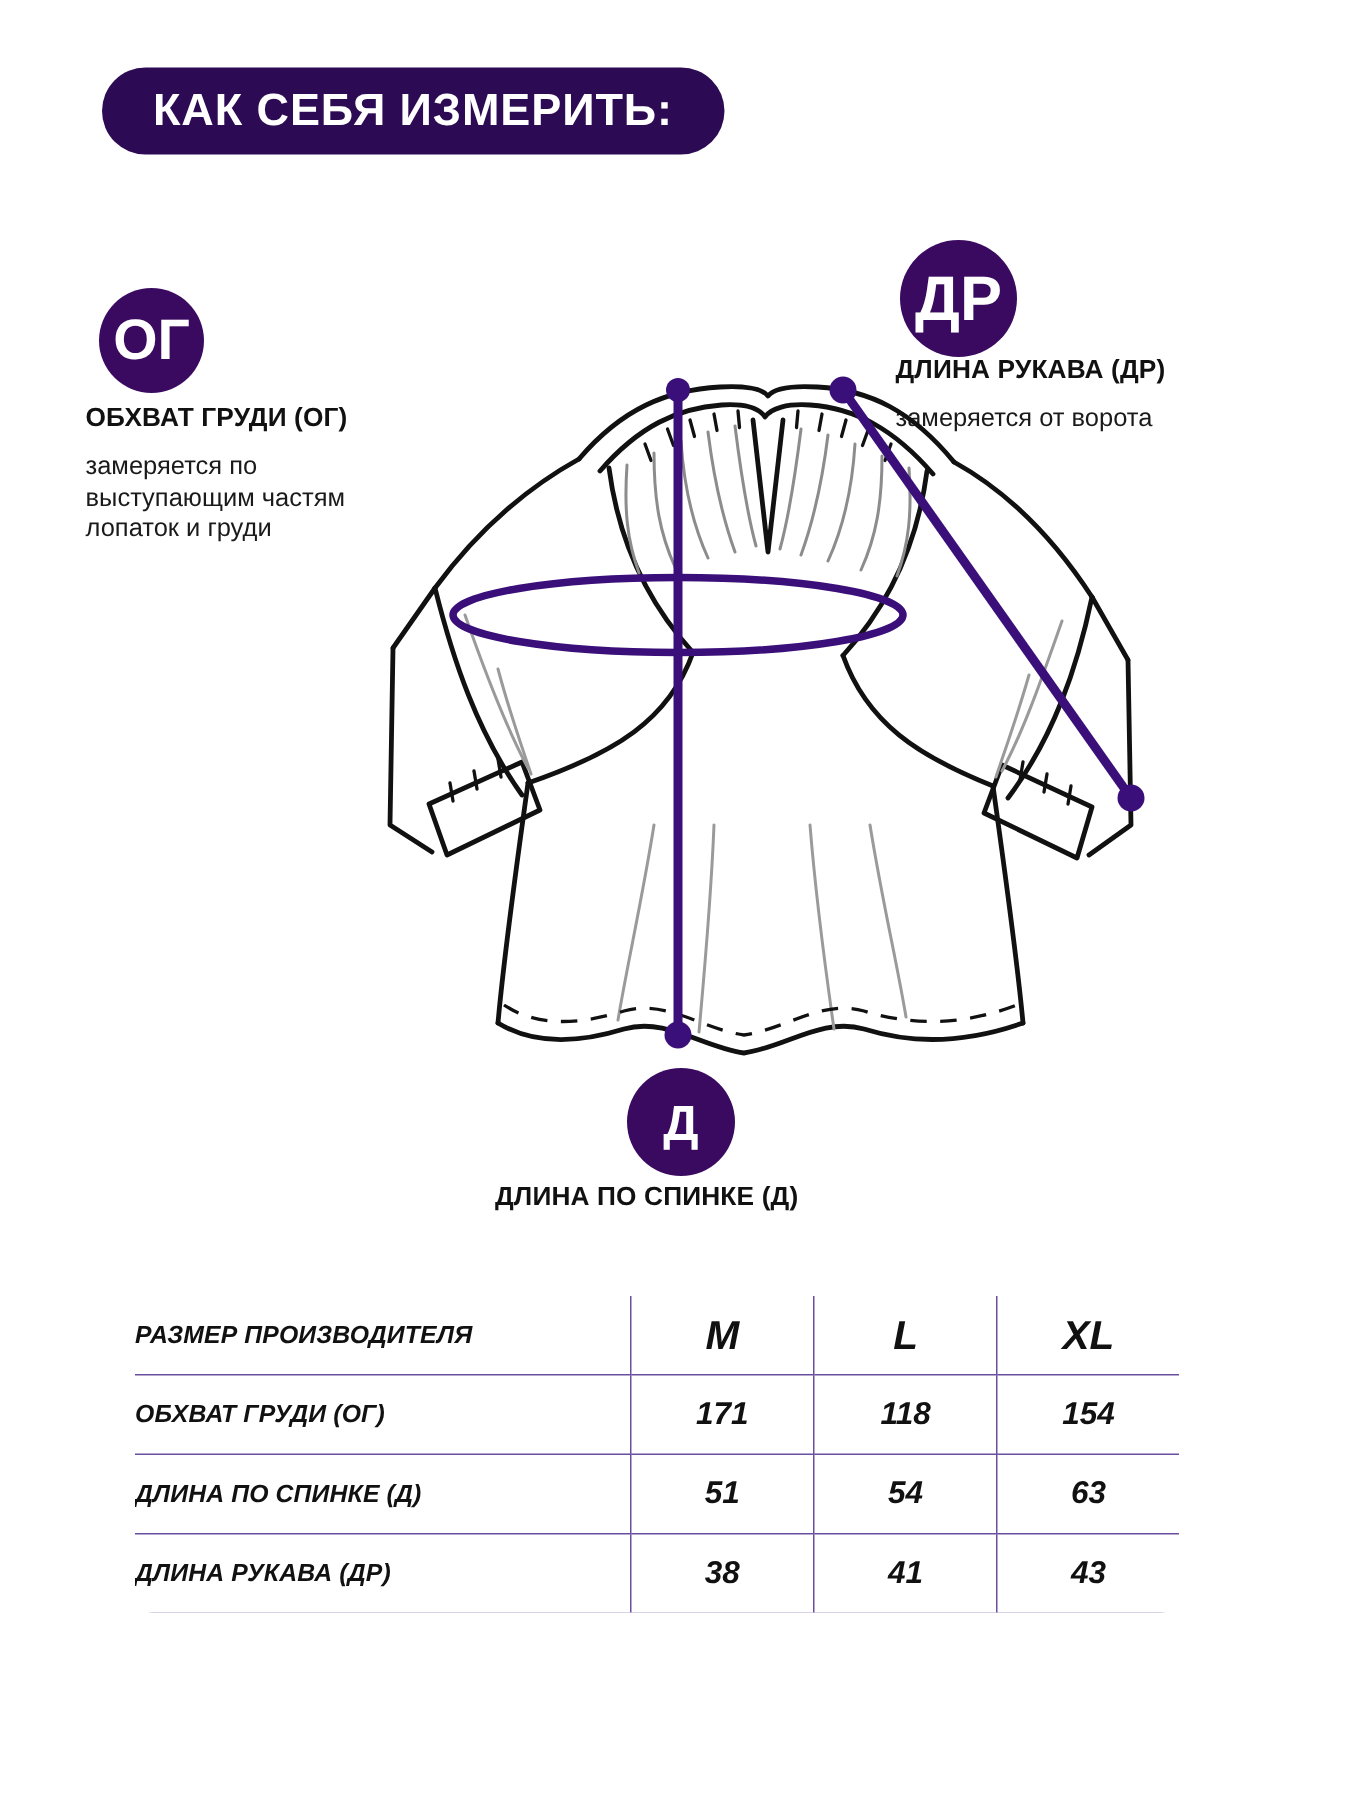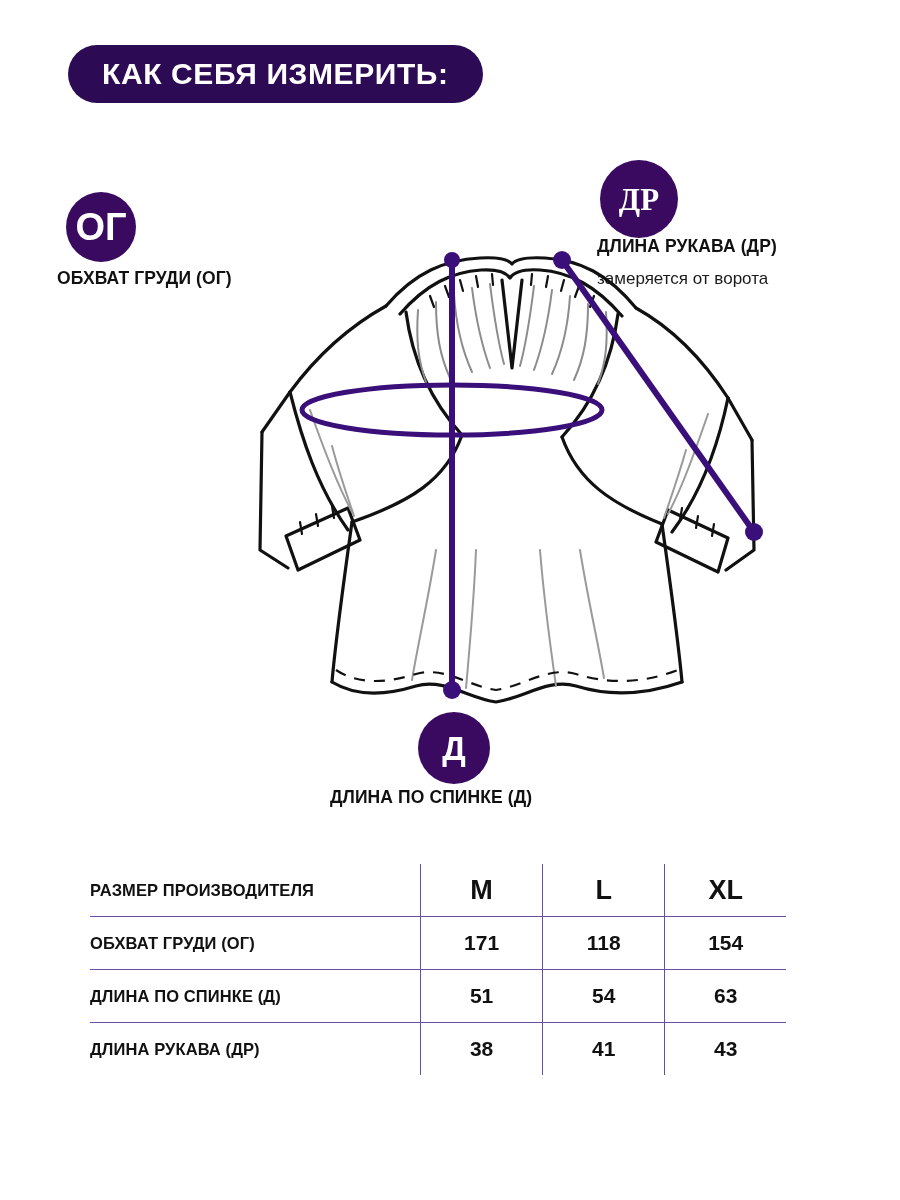--- a/index.html
+++ b/index.html
@@ -69,21 +69,21 @@
     height: 70px;
   }
   #badge-og .circle-badge-text { font-size: 38px; }
 
   #badge-dr {
     left: 600px;
     top: 160px;
     width: 78px;
     height: 78px;
   }
-  #badge-dr .circle-badge-text { font-size: 31px; font-family: Liberation Serif, serif; }
+  #badge-dr .circle-badge-text { font-size: 42px; }
 
   #badge-d {
     left: 418px;
     top: 712px;
     width: 72px;
     height: 72px;
   }
   #badge-d .circle-badge-text { font-size: 33px; }
 
   
@@ -119,20 +119,21 @@
     height: 460px;
   }
   #illustration svg { display: block; width: 540px; height: 460px; }
 
   
   #size-table-wrap {
     position: absolute;
     left: 88px;
     top: 862px;
     width: 700px;
+    font-style: italic;
   }
   table.size-table {
     border-collapse: collapse;
     width: 700px;
     table-layout: fixed;
     border: 2px solid #6b4f9e;
     border-radius: 14px;
     overflow: hidden;
     background: #ffffff;
   }
@@ -174,20 +175,25 @@
 
   <div class="title-badge">
     <span class="title-badge-text">КАК СЕБЯ ИЗМЕРИТЬ:</span>
   </div>
 
   <div class="circle-badge" id="badge-og">
     <span class="circle-badge-text">ОГ</span>
   </div>
   <div class="caption" id="caption-og">
     <div class="caption-title">ОБХВАТ ГРУДИ (ОГ)</div>
+    <div class="caption-body">
+      <div>замеряется по</div>
+      <div>выступающим частям</div>
+      <div>лопаток и груди</div>
+    </div>
   </div>
 
   <div class="circle-badge" id="badge-dr">
     <span class="circle-badge-text">ДР</span>
   </div>
   <div class="caption" id="caption-dr">
     <div class="caption-title">ДЛИНА РУКАВА (ДР)</div>
     <div class="caption-body">
       <div>замеряется от ворота</div>
     </div>

